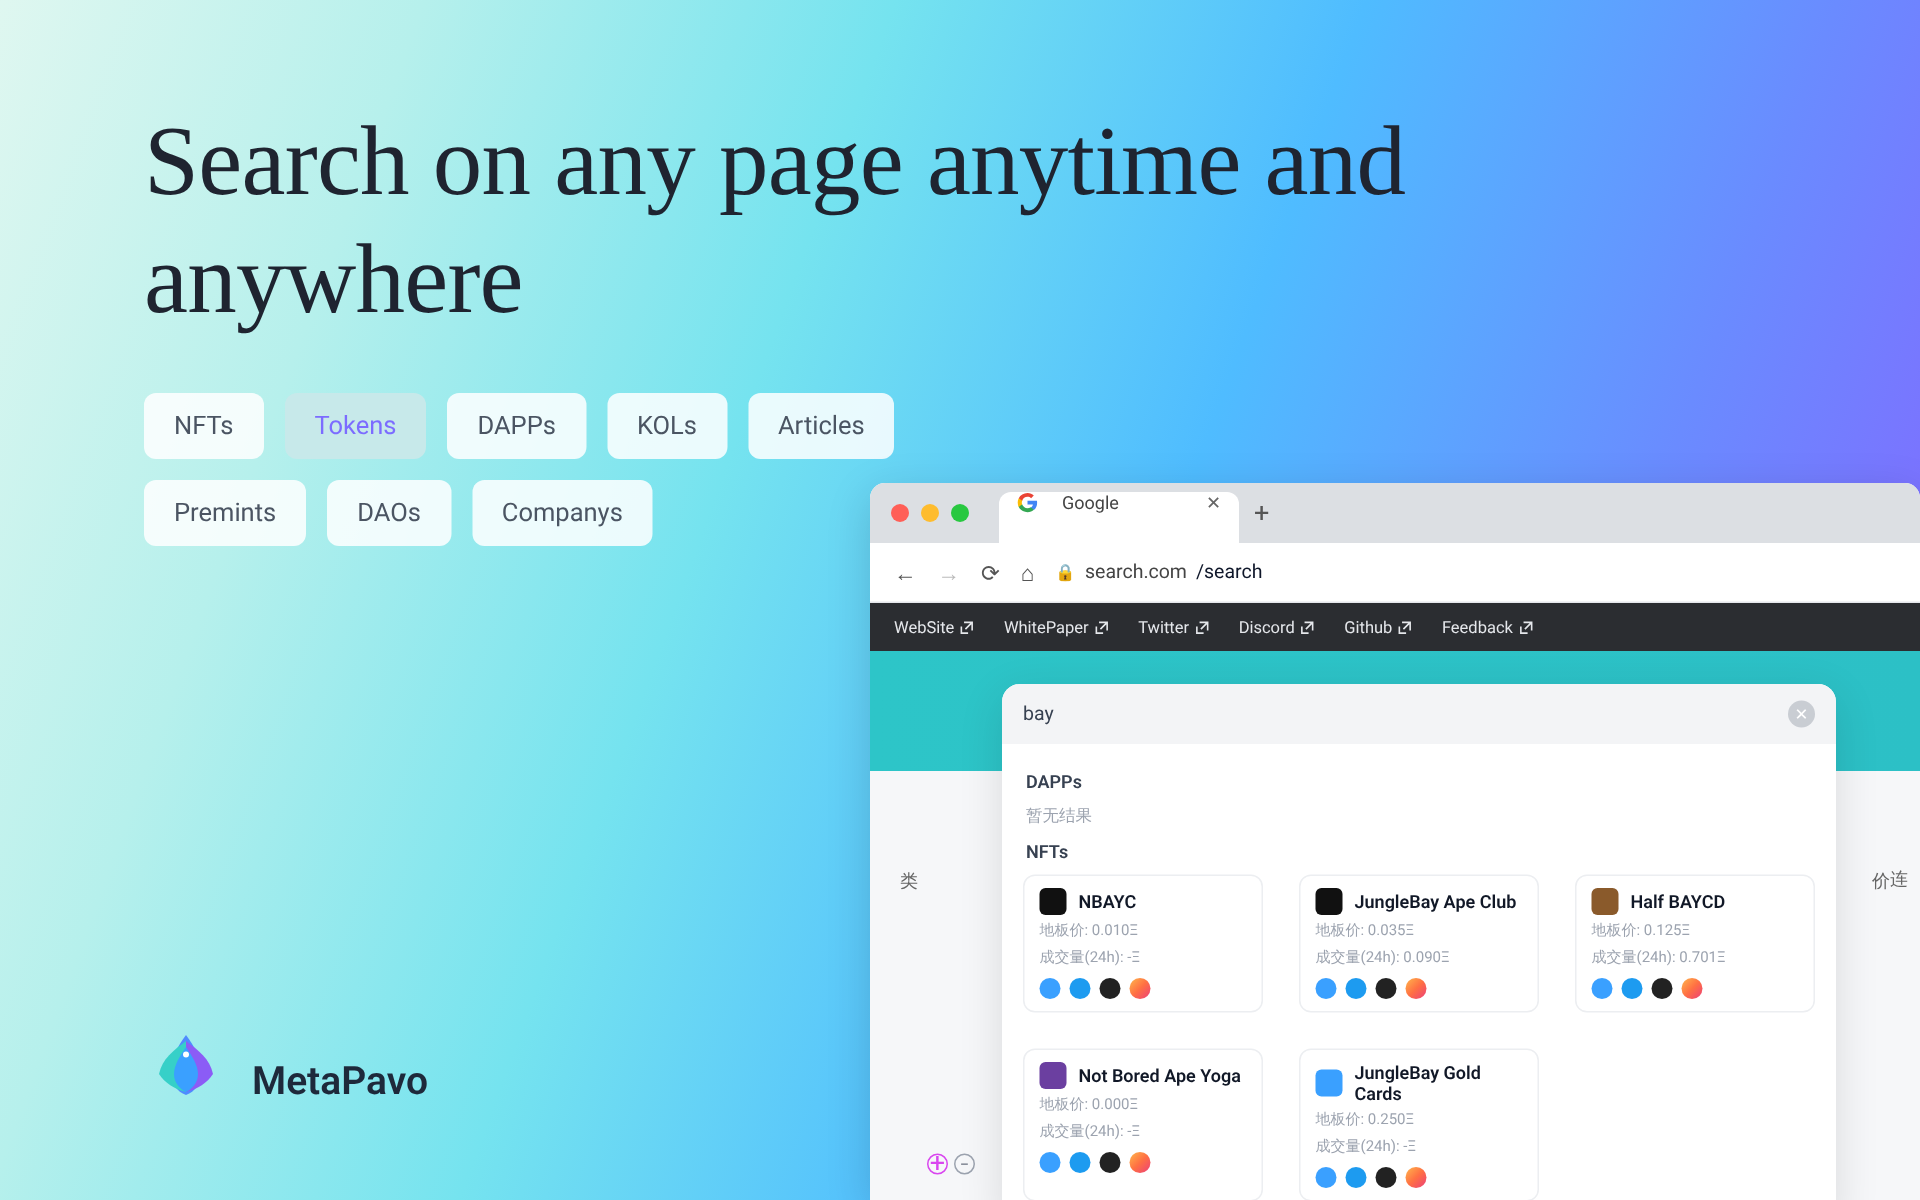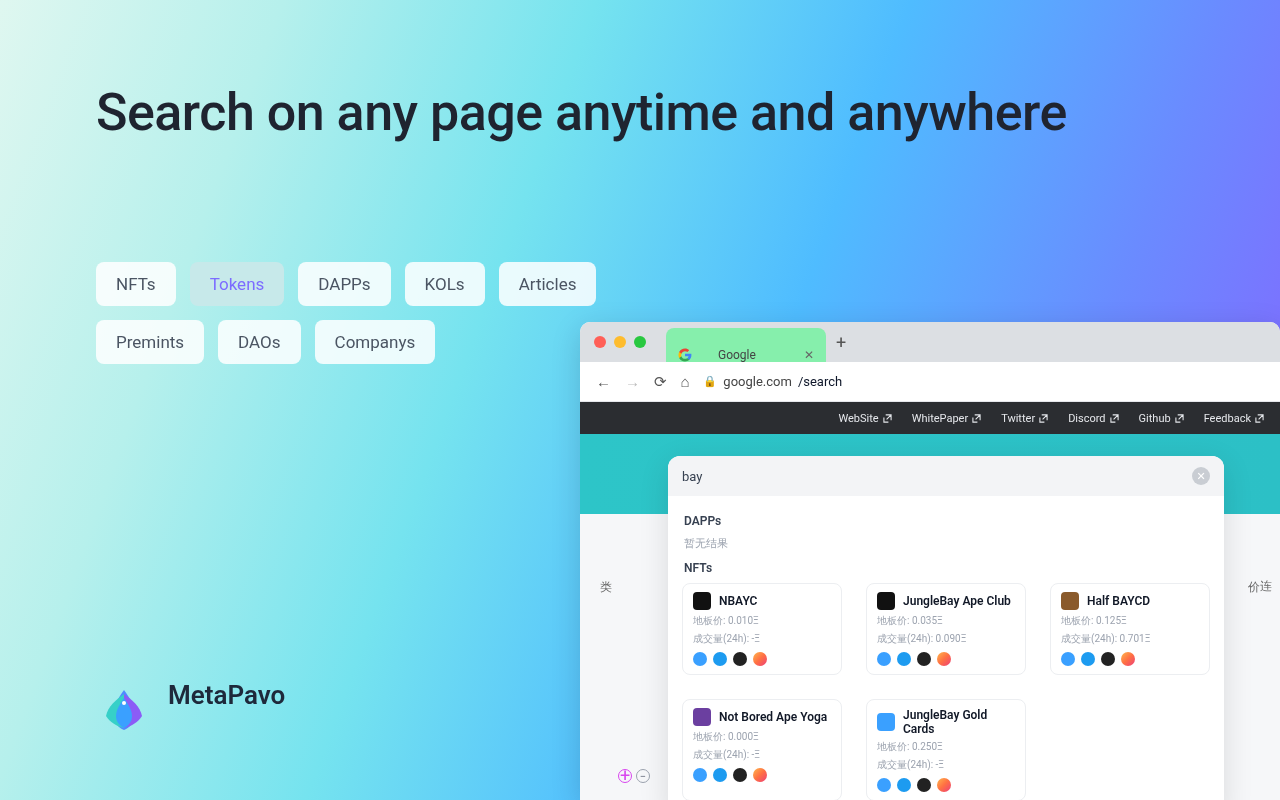--- a/index.html
+++ b/index.html
@@ -2,40 +2,40 @@
 <html><head>
 <meta charset="utf-8">
 <style>
   * { margin: 0; padding: 0; box-sizing: border-box; }
   html, body { width: 1280px; height: 800px; overflow: hidden; font-family: -apple-system, BlinkMacSystemFont, "Segoe UI", Roboto, "Helvetica Neue", Arial, sans-serif; }
   .bg {
     width: 1280px; height: 800px;
     background: linear-gradient(110deg, #dff7f0 0%, #b6f0ec 18%, #75e3ef 38%, #4fbcff 58%, #6a8bff 78%, #8a5cff 100%);
     position: relative;
   }
-  .headline { position: absolute; left: 96px; top: 82px; width: 1080px; font-size: 52px; font-weight: 500; color: #1f2430; line-height: 1.2; letter-spacing: -0.5px; }
+  .headline { position: absolute; left: 96px; top: 68px; width: 1080px; font-size: 66px; font-weight: 500; color: #1f2430; line-height: 1.2; letter-spacing: -0.5px; font-family: Liberation Serif, serif; }
   .chips { position: absolute; left: 96px; top: 262px; display: flex; flex-wrap: wrap; gap: 14px; max-width: 540px; }
   .chip { background: rgba(255,255,255,0.85); border-radius: 8px; padding: 12px 20px; font-size: 17px; color: #4b5563; cursor: pointer; }
   .chip.active { color: #7c6cff; background: #c7e9ea; }
-  .brand { position: absolute; left: 96px; top: 680px; display: flex; align-items: flex-start; gap: 16px; }
+  .brand { position: absolute; left: 96px; top: 680px; display: flex; align-items: flex-end; gap: 16px; }
   .brand-text { font-size: 26px; font-weight: 600; color: #1e293b; }
 
   .browser { position: absolute; left: 580px; top: 322px; width: 700px; height: 478px; background: #fff; border-radius: 10px 10px 0 0; box-shadow: 0 8px 30px rgba(0,0,0,0.15); overflow: hidden; }
   .tabbar { height: 40px; background: #dcdfe3; display: flex; align-items: flex-end; padding-left: 14px; }
   .dots { display: flex; gap: 8px; align-self: center; margin-right: 20px; }
   .dot { width: 12px; height: 12px; border-radius: 50%; }
   .dot.r { background: #ff5f57; } .dot.y { background: #febc2e; } .dot.g { background: #28c840; }
-  .tab { background: #86efac; height: 34px; border-radius: 8px 8px 0 0; display: flex; align-items: flex-end; padding: 0 12px; gap: 26px; font-size: 12px; color: #444; width: 160px; }
+  .tab { background: #ffffff; height: 34px; border-radius: 8px 8px 0 0; display: flex; align-items: flex-start; padding: 0 12px; gap: 16px; font-size: 12px; color: #444; width: 160px; }
   .tab .close { margin-left: auto; color: #666; }
   .plus { align-self: center; margin-left: 10px; color: #555; font-size: 18px; }
   .addr { height: 40px; background: #fff; border-bottom: 1px solid #e5e7eb; display: flex; align-items: center; gap: 14px; padding: 0 16px; font-size: 13px; color: #444; }
   .addr .ico { color: #555; font-size: 15px; }
   .url { display: flex; align-items: center; gap: 6px; font-size: 13px; }
   .url .rest { color: #0f172a; }
-  .blackbar { background: #2b2d31; height: 32px; display: flex; align-items: center; justify-content: flex-end; gap: 20px; padding: 0 16px; font-size: 11px; color: #e5e7eb; }
+  .blackbar { background: #2b2d31; height: 32px; display: flex; align-items: center; justify-content: flex-start; gap: 20px; padding: 0 16px; font-size: 11px; color: #e5e7eb; }
   .blackbar span { display: flex; align-items: center; gap: 4px; }
   .teal { height: 80px; background: linear-gradient(90deg,#2dc5c8,#2cc0c6); }
   .page { background: #f6f7f9; height: 400px; position: relative; }
   .page-strip { position:absolute; left:0; right:0; top:58px; height:30px; display:flex; align-items:center; padding:0 20px; font-size:12px; color:#666; }
   .page-strip .rt { margin-left:auto; display:flex; gap:20px; }
 
   .panel { position: absolute; left: 88px; top: 134px; width: 556px; background: #fff; border-radius: 12px; box-shadow: 0 8px 30px rgba(0,0,0,0.12); overflow:hidden; }
   .searchrow { background:#f3f4f6; height:40px; display:flex; align-items:center; padding:0 14px; font-size:13px; color:#374151;gap:24px; }
   .searchrow .clr { margin-left:auto; width:18px; height:18px; border-radius:50%; background:#c9cdd3; color:#fff; display:flex; align-items:center; justify-content:center; font-size:11px; }
   .panel-body { padding: 10px 14px 14px; }
@@ -103,21 +103,21 @@
       </div>
       <div class="plus">+</div>
     </div>
     <div class="addr">
       <span class="ico">←</span>
       <span class="ico" style="opacity:.4">→</span>
       <span class="ico">⟳</span>
       <span class="ico">⌂</span>
       <div class="url">
         <span style="font-size:11px">🔒</span>
-        <span>google.com</span>
+        <span>search.com</span>
           <span class="rest">/search</span>
       </div>
     </div>
     <div class="blackbar" id="barlinks">
         <span>WebSite <svg width="9" height="9" viewBox="0 0 10 10">
             <path d="M3 1h6v6M9 1L4 6M1 4v5h5" stroke="#e5e7eb" stroke-width="1.2" fill="none"></path>
           </svg></span>
         <span>WhitePaper <svg width="9" height="9" viewBox="0 0 10 10">
             <path d="M3 1h6v6M9 1L4 6M1 4v5h5" stroke="#e5e7eb" stroke-width="1.2" fill="none"></path>
           </svg></span>

